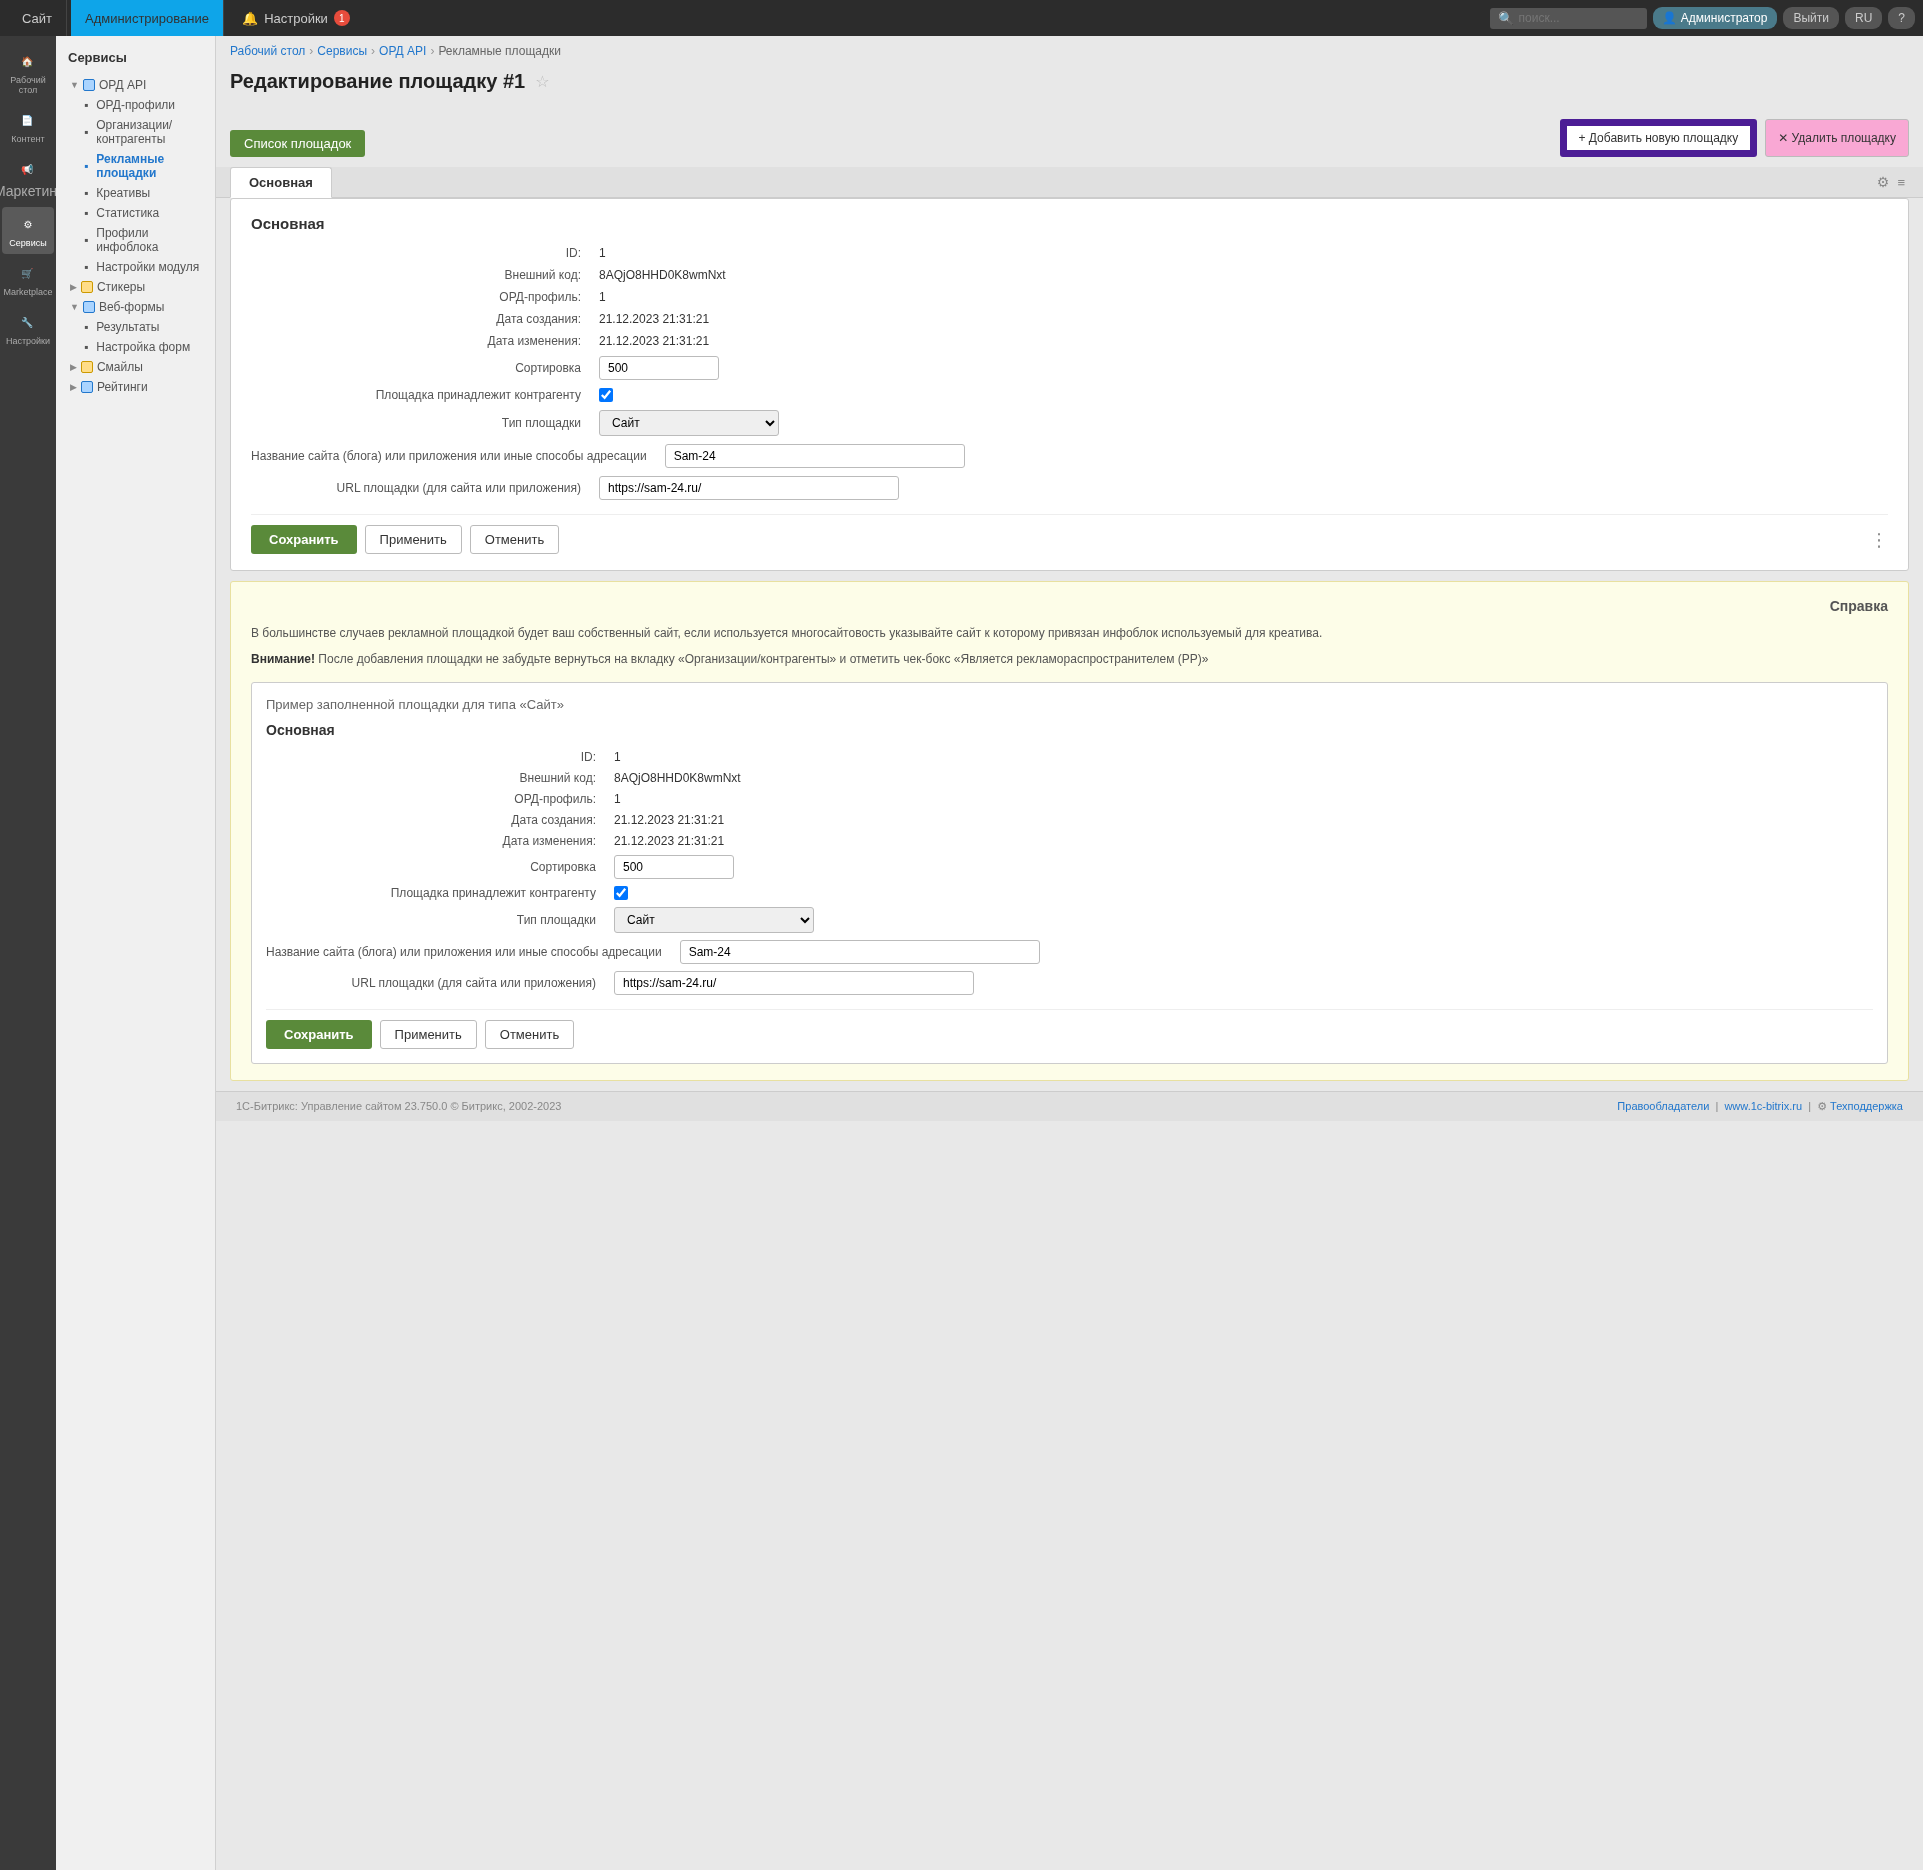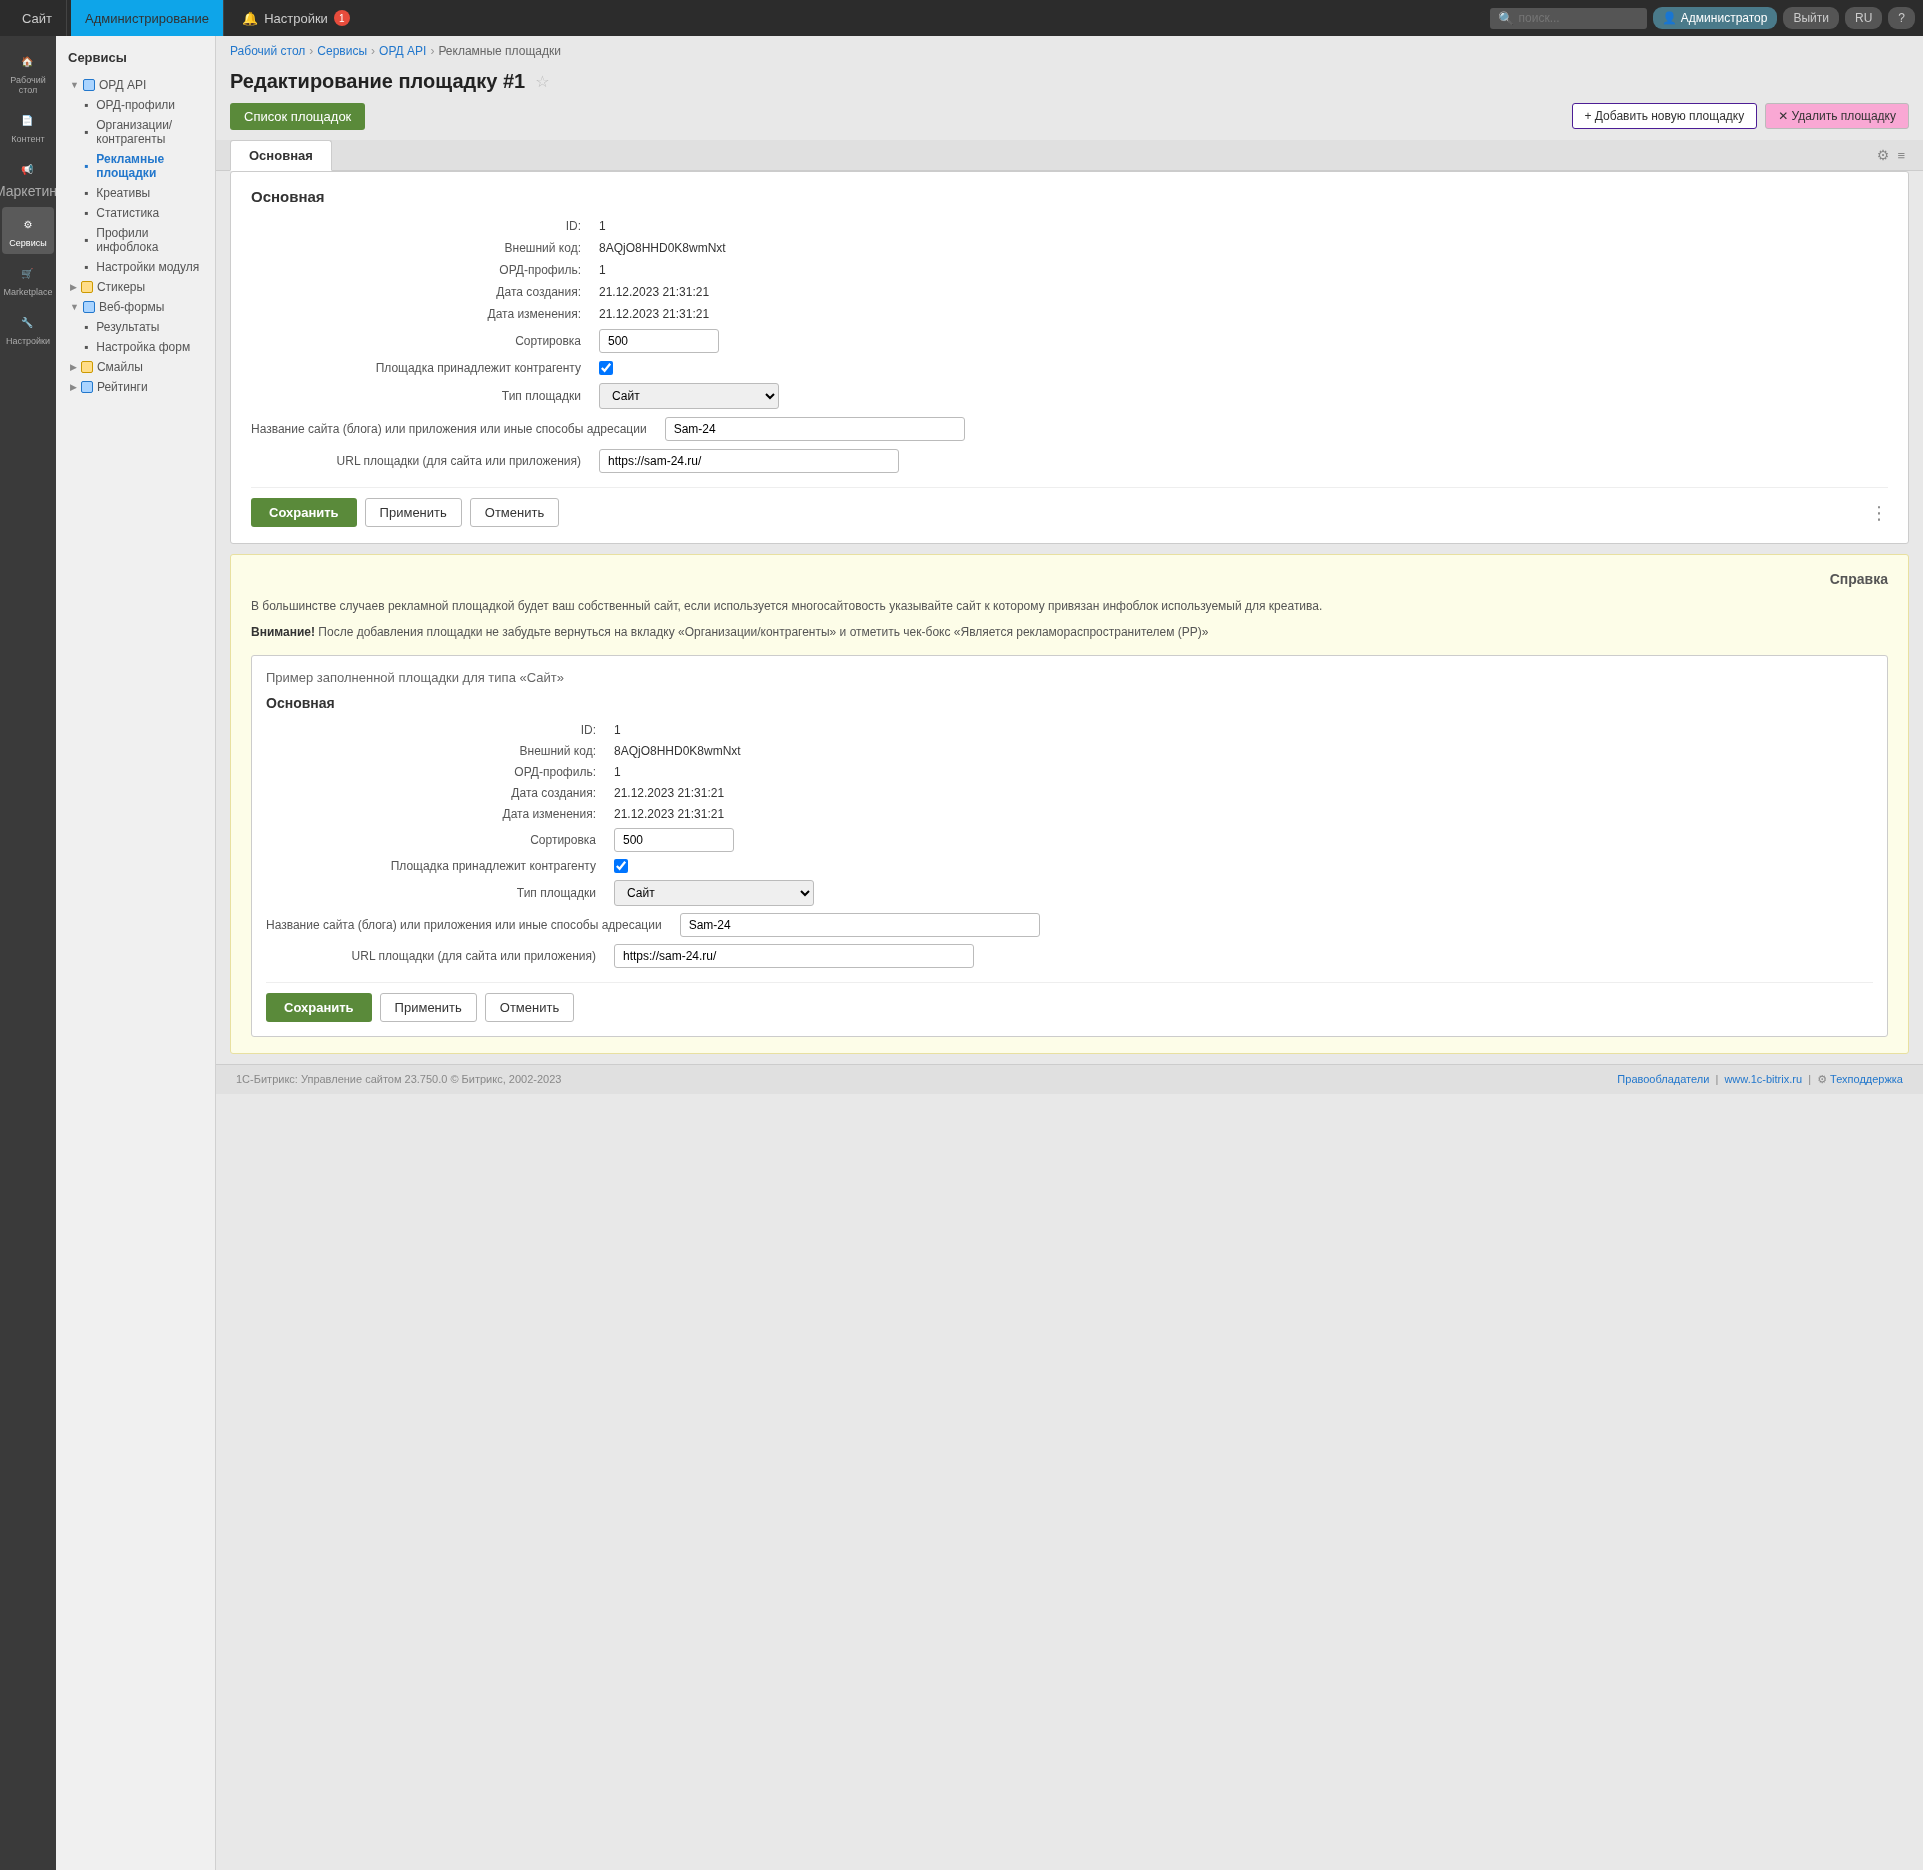--- a/index.html
+++ b/index.html
@@ -85,25 +85,25 @@
     .breadcrumb a { color: #2277cc; text-decoration: none; cursor: pointer; }
     .breadcrumb-sep { color: #999; }
 
     .page-header {
       display: flex; align-items: center; padding: 4px 14px 10px; gap: 10px;
     }
     .page-title { font-size: 20px; font-weight: bold; color: #222; }
     .star-icon { color: #bbb; font-size: 16px; cursor: pointer; }
 
     .toolbar {
-      display: flex; align-items: flex-start; padding: 0 14px 10px; gap: 8px;
+      display: flex; align-items: flex-end; padding: 0 14px 10px; gap: 8px; margin-top: 16px;
     }
     .btn-list { background: #5a8a3a; color: #fff; border: none; border-radius: 3px; padding: 6px 14px; font-size: 13px; cursor: pointer; }
     .toolbar-right { margin-left: auto; display: flex; gap: 8px; }
-    .btn-add { background: #fff; color: #333; border: 1px solid #4c1d95; border-radius: 3px; padding: 5px 12px; font-size: 12px; cursor: pointer; }
+    .btn-add { background: #fff; color: #333; border: 7px solid #4c1d95; border-radius: 3px; padding: 5px 12px; font-size: 12px; cursor: pointer; }
     .btn-del { background: #f9a8d4; color: #333; border: 1px solid #bbb; border-radius: 3px; padding: 5px 12px; font-size: 12px; cursor: pointer; }
 
     
     .tab-bar {
       display: flex; background: #e0e0e0; padding: 0 14px; border-bottom: 1px solid #ccc; align-items: flex-end;
     }
     .tab {
       padding: 7px 18px; font-size: 13px; cursor: pointer; border: 1px solid #ccc;
       border-bottom: none; background: #d4d4d4; color: #555; margin-right: 2px; border-radius: 3px 3px 0 0;
     }

